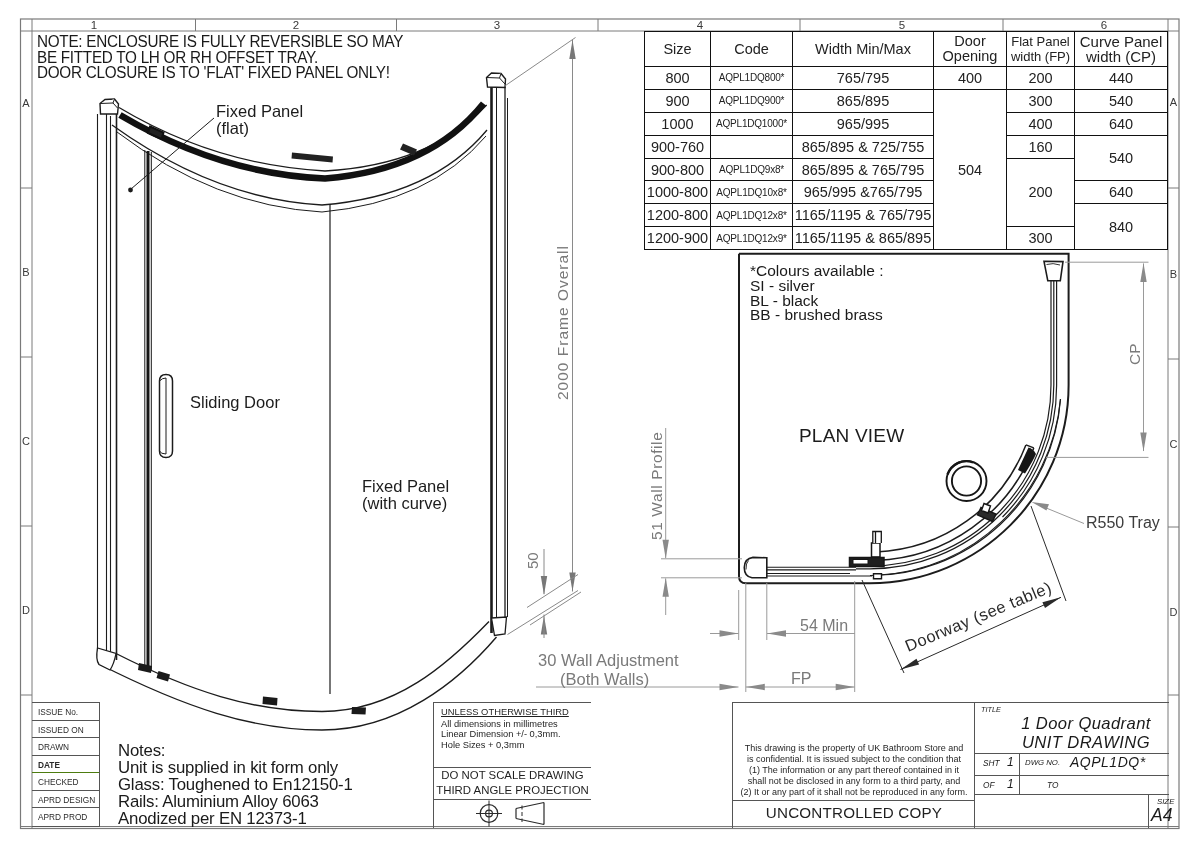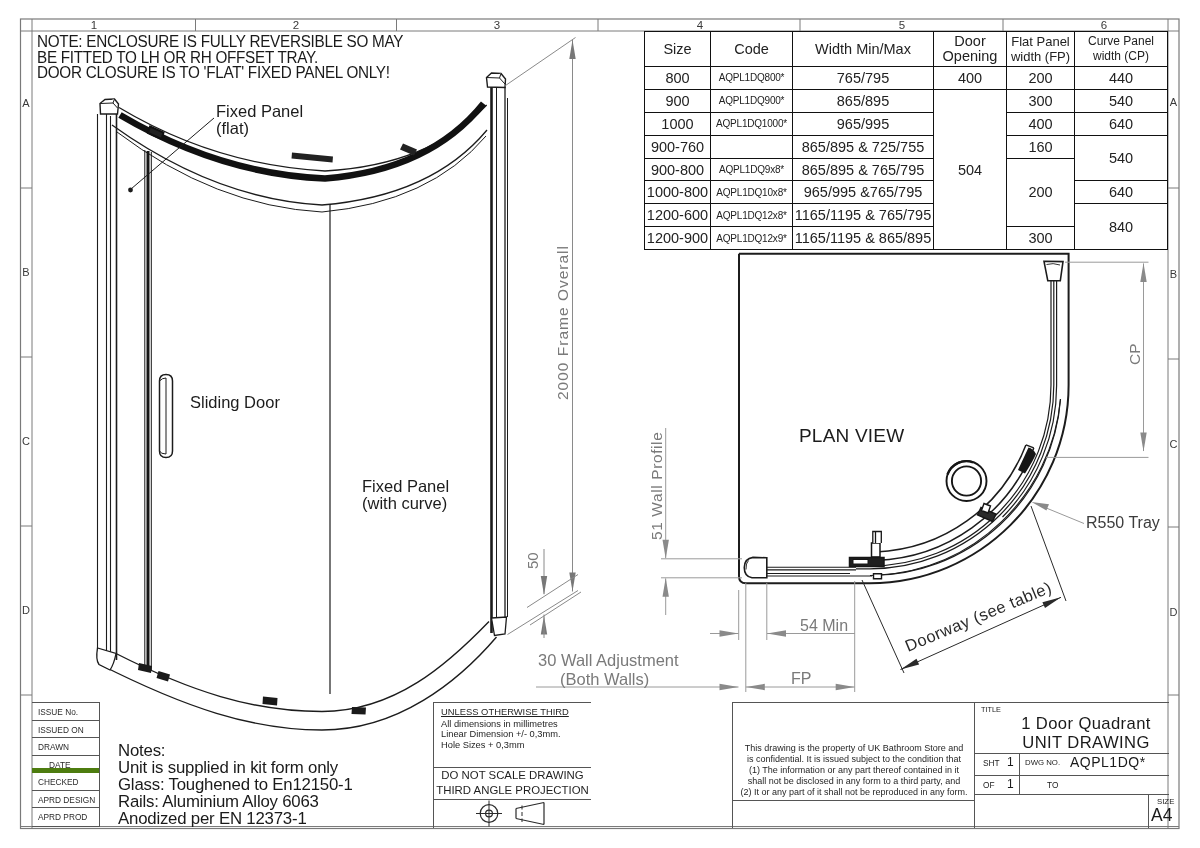--- a/index.html
+++ b/index.html
@@ -332,21 +332,21 @@
         <col style="width:68px">
         <col style="width:93px">
       </colgroup>
  <tbody>
         <tr style="height:35px;font-size:13.8px;line-height:15px;">
    <td class="c">Size</td>
           <td class="c">Code</td>
           <td class="c">Width Min/Max</td>
    <td class="c">Door<br>Opening</td>
           <td class="c" style="font-size:13px;">Flat Panel<br>width (FP)</td>
-          <td class="c" style="font-size:12px;">Curve Panel<br>width (CP)</td>
+          <td class="c" style="font-size:15px;">Curve Panel<br>width (CP)</td>
  </tr>
  <tr>
           <td class="c">800</td>
           <td class="c sm">AQPL1DQ800*</td>
           <td class="c">765/795</td>
           <td class="c">400</td>
           <td class="c">200</td>
           <td class="c">440</td>
         </tr>
  <tr>
@@ -377,53 +377,55 @@
           <td class="c">865/895 &amp; 765/795</td>
           <td class="c" rowspan="3">200</td>
         </tr>
  <tr>
           <td class="c">1000-800</td>
           <td class="c sm">AQPL1DQ10x8*</td>
           <td class="c">965/995 &amp;765/795</td>
           <td class="c">640</td>
         </tr>
  <tr>
-          <td class="c">1200-600</td>
+          <td class="c">1200-800</td>
           <td class="c sm">AQPL1DQ12x8*</td>
           <td class="c">1165/1195 &amp; 765/795</td>
           <td class="c" rowspan="2">840</td>
         </tr>
  <tr>
           <td class="c">1200-900</td>
           <td class="c sm">AQPL1DQ12x9*</td>
           <td class="c">1165/1195 &amp; 865/895</td>
           <td class="c">300</td>
         </tr>
 </tbody>
     </table>
 <style>
  td.c{border:1.6px solid #111;height:21.9px;padding:0;font-size:14.5px;}
  td.sm{font-size:10px;letter-spacing:-0.2px;}
 </style>
 
 
+<div class="t" style="left:750px;top:264px;font-size:15.5px;line-height:14.8px;color:#1a1a1a;">
+*Colours available :<br>SI - silver<br>BL - black<br>BB - brushed brass</div>
 
 <div class="t" style="left:799px;top:425px;font-size:19px;letter-spacing:0.2px;">PLAN VIEW</div>
 
 <div class="t" style="left:1086px;top:514px;font-size:16px;color:#3c3c3c;">R550 Tray</div>
 
 <div class="t" style="left:118px;top:742px;font-size:16.8px;line-height:17.1px;letter-spacing:-0.2px;color:#1a1a1a;">
 Notes:<br>Unit is supplied in kit form only<br>Glass: Toughened to En12150-1<br>
 Rails: Aluminium Alloy 6063<br>Anodized per EN 12373-1</div>
 
 <div class="t" style="left:32px;top:702px;width:68px;height:124.5px;border:1px solid #555;border-left:none;font-size:8.3px;color:#2a2a2a;box-sizing:border-box;">
   <div style="height:17.5px;border-bottom:1px solid #555;padding:4px 0 0 6px;box-sizing:border-box;">ISSUE No.</div>
   <div style="height:17.5px;border-bottom:1px solid #555;padding:4px 0 0 6px;box-sizing:border-box;">ISSUED ON</div>
   <div style="height:17.5px;border-bottom:1px solid #555;padding:4px 0 0 6px;box-sizing:border-box;">DRAWN</div>
-  <div style="height:17.5px;border-bottom:5px solid #4d7c0f;padding:4px 0 0 17px;box-sizing:border-box;">DATE</div>
+  <div style="height:17.5px;border-bottom:1px solid #4d7c0f;padding:4px 0 0 6px;box-sizing:border-box;font-weight:bold;">DATE</div>
   <div style="height:17.5px;border-bottom:1px solid #555;padding:4px 0 0 6px;box-sizing:border-box;">CHECKED</div>
   <div style="height:17.5px;border-bottom:1px solid #555;padding:4px 0 0 6px;box-sizing:border-box;">APRD DESIGN</div>
   <div style="height:17px;padding:4px 0 0 6px;box-sizing:border-box;">APRD PROD</div>
 </div>
 
 <div class="t" style="left:433px;top:702px;width:157px;height:124.5px;border-left:1px solid #555;border-top:1px solid #555;color:#1f1f1f;">
   <div style="position:absolute;left:7px;top:3px;font-size:9.4px;text-decoration:underline;">UNLESS OTHERWISE THIRD</div>
   <div style="position:absolute;left:7px;top:16px;font-size:9.3px;line-height:10.3px;">All dimensions in millimetres<br>Linear Dimension +/- 0,3mm.<br>Hole Sizes + 0,3mm</div>
   <div style="position:absolute;left:0;top:64px;width:157px;border-top:1px solid #555;"></div>
   <div style="position:absolute;left:0;top:66px;width:157px;text-align:center;font-size:11.4px;">DO NOT SCALE DRAWING</div>
@@ -440,23 +442,24 @@
 
 
 <div class="t" style="left:732px;top:702px;width:242px;height:124.5px;border-left:1px solid #555;border-top:1px solid #555;color:#1f1f1f;">
   <div style="position:absolute;left:0;top:40px;width:242px;text-align:center;font-size:9px;line-height:10.9px;white-space:normal;">
   This drawing is the property of UK Bathroom Store and<br>
   is confidential. It is issued subject to the condition that<br>
   (1) The information or any part thereof contained in it<br>
   shall not be disclosed in any form to a third party, and<br>
   (2) It or any part of it shall not be reproduced in any form.</div>
   <div style="position:absolute;left:0;top:96.5px;width:242px;border-top:1px solid #555;"></div>
+  <div style="position:absolute;left:0;top:101px;width:242px;text-align:center;font-size:15.2px;letter-spacing:0.2px;">UNCONTROLLED COPY</div>
 </div>
 
-<div class="t" style="left:974px;top:702px;width:194px;height:124.5px;border-left:1px solid #555;border-top:1px solid #555;color:#1a1a1a;">
+<div class="t" style="left:974px;top:702px;width:194px;height:124.5px;border-left:1px solid #555;border-top:1px solid #555;color:#1a1a1a;font-style:italic;">
   <div style="position:absolute;left:6px;top:2px;font-size:7.3px;">TITLE</div>
   <div style="position:absolute;left:14px;top:11px;width:194px;text-align:center;font-size:16.6px;line-height:19px;letter-spacing:0.4px;">1 Door Quadrant<br>UNIT DRAWING</div>
   <div style="position:absolute;left:0;top:49.5px;width:194px;border-top:1px solid #555;"></div>
   <div style="position:absolute;left:44px;top:49.5px;height:41px;border-left:1px solid #555;"></div>
   <div style="position:absolute;left:8px;top:55px;font-size:8.3px;">SHT</div>
   <div style="position:absolute;left:32px;top:52px;font-size:12px;">1</div>
   <div style="position:absolute;left:50px;top:55px;font-size:7.8px;">DWG NO.</div>
   <div style="position:absolute;left:95px;top:51px;font-size:14px;letter-spacing:0.5px;">AQPL1DQ*</div>
   <div style="position:absolute;left:0;top:71.5px;width:194px;border-top:1px solid #555;"></div>
   <div style="position:absolute;left:8px;top:77px;font-size:8.3px;">OF</div>

